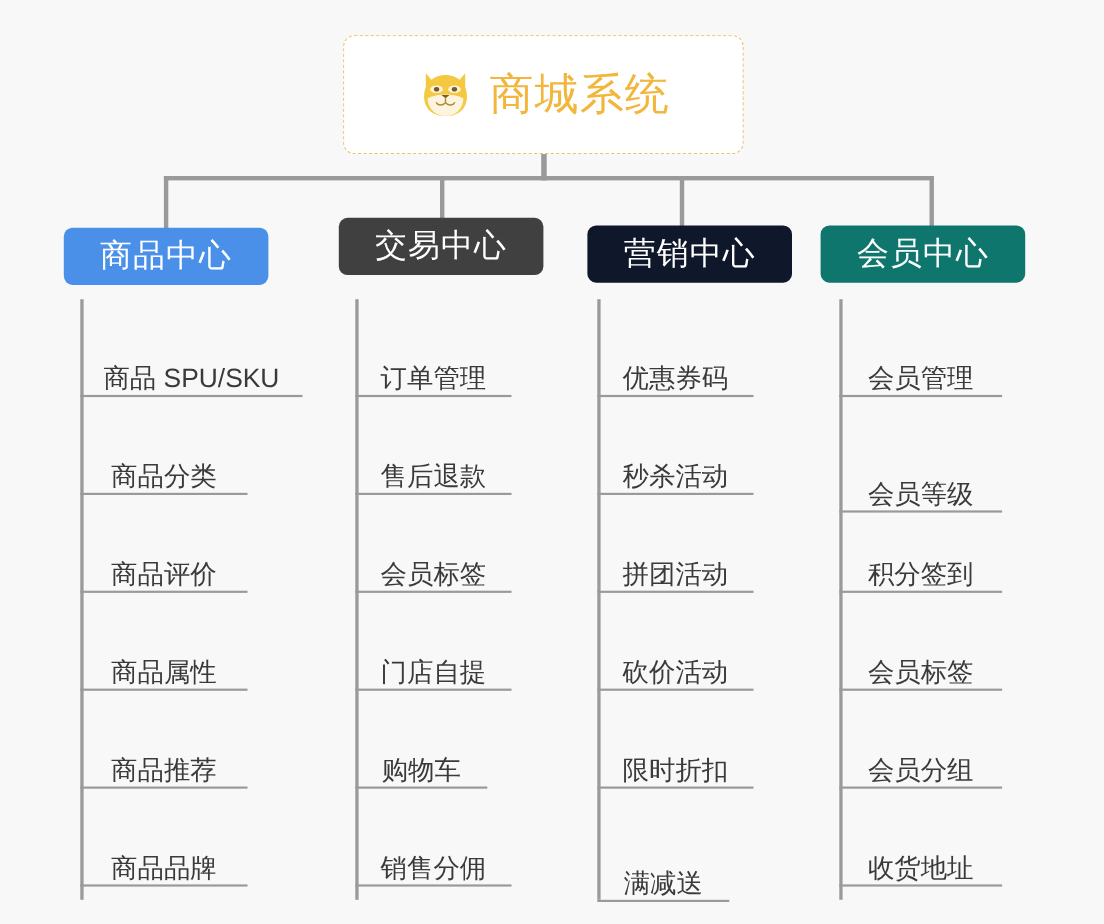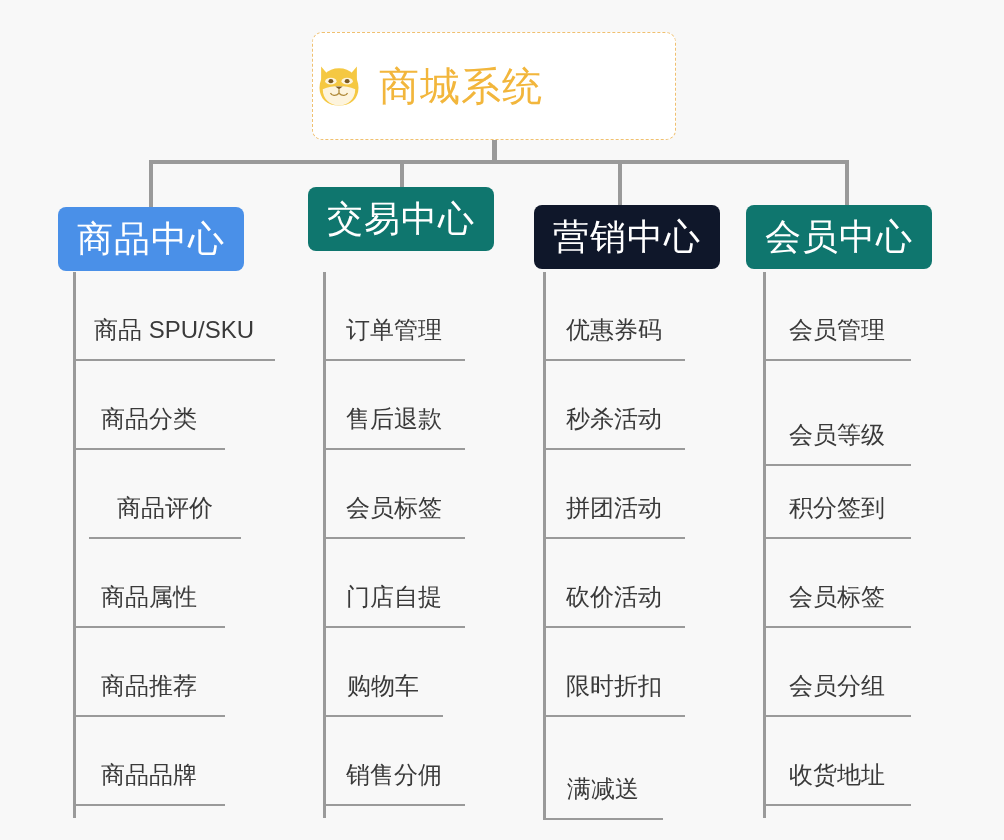--- a/index.html
+++ b/index.html
@@ -27,21 +27,21 @@
     left: 312px;
     top: 32px;
     width: 364px;
     height: 108px;
     box-sizing: border-box;
     background: #ffffff;
     border: 1px dashed #f0c070;
     border-radius: 10px;
     display: flex;
     align-items: center;
-    justify-content: flex-start;
+    justify-content: center;
     gap: 14px;
   }
   .root-emoji {
     width: 52px;
     height: 52px;
     flex: 0 0 auto;
     display: block;
   }
   .root-title {
     font-size: 40px;
@@ -55,28 +55,28 @@
   .conn {
     position: absolute;
     background: #999999;
   }
   .conn-v { width: 4px; }
   .conn-h { height: 4px; }
 
   
   .cat-box {
     position: absolute;
-    height: 64px;
+    height: 52px;
     box-sizing: border-box;
     border-radius: 8px;
     display: flex;
     align-items: center;
     justify-content: center;
     color: #ffffff;
-    font-size: 36px;
+    font-size: 29px;
     letter-spacing: 1px;
     white-space: nowrap;
   }
 
   
   .leaf-col {
     position: absolute;
     top: 272px;
   }
   .leaf-spine {
@@ -88,21 +88,21 @@
   }
   .leaf-item {
     position: absolute;
     left: 0;
     height: 89px;
     box-sizing: border-box;
     border-bottom: 2px solid #a3a3a3;
     display: flex;
     align-items: flex-end;
     justify-content: center;
-    padding: 0 14px 15px 14px;
+    padding: 0 14px 0 14px;
   }
   .leaf-label {
     font-size: 24px;
     line-height: 1.15;
     color: #3a3a3a;
     white-space: nowrap;
   }
 </style>
 </head>
 <body style="background: rgb(248, 248, 248);">
@@ -130,39 +130,39 @@
   <div class="conn conn-v" style="left: 492px; top: 140px; width: 5px; height: 24px; background: rgb(154, 154, 154);"></div>
   <div class="conn conn-h" style="left: 149px; top: 160px; width: 700px; height: 4px; background: rgb(154, 154, 154);"></div>
   <div class="conn conn-v" style="left: 149px; top: 160px; height: 48px; background: rgb(154, 154, 154);"></div>
   <div class="conn conn-v" style="left: 400px; top: 160px; height: 48px; background: rgb(154, 154, 154);"></div>
   <div class="conn conn-v" style="left: 618px; top: 160px; height: 48px; background: rgb(154, 154, 154);"></div>
   <div class="conn conn-v" style="left: 845px; top: 160px; height: 48px; background: rgb(154, 154, 154);"></div>
 
   <div class="cat-box" style="left:58px; top:207px; width:186px; background:#4a90e8;">
     <span>商品中心</span>
   </div>
-  <div class="cat-box" style="left:308px; top:187px; width:186px; background:#0f766e;">
+  <div class="cat-box" style="left:308px; top:198px; width:186px; background:#404040;">
     <span>交易中心</span>
   </div>
   <div class="cat-box" style="left:534px; top:205px; width:186px; background:#0f172a;">
     <span>营销中心</span>
   </div>
   <div class="cat-box" style="left:746px; top:205px; width:186px; background:#0f766e;">
     <span>会员中心</span>
   </div>
 
   <div class="leaf-col" style="left:73px;">
     <div class="leaf-spine" style="height: 546px; background: rgb(154, 154, 154);"></div>
     <div class="leaf-item" style="top: 0px; width: 202px; border-bottom-color: rgb(154, 154, 154);">
         <span class="leaf-label">商品 SPU/SKU</span>
       </div>
     <div class="leaf-item" style="top: 89px; width: 152px; border-bottom-color: rgb(154, 154, 154);">
         <span class="leaf-label">商品分类</span>
       </div>
-    <div class="leaf-item" style="top: 178px; width: 152px; border-bottom-color: rgb(154, 154, 154); margin-left: 16px;">
+    <div class="leaf-item" style="top: 178px; width: 152px; border-bottom-color: rgb(154, 154, 154);">
         <span class="leaf-label">商品评价</span>
       </div>
     <div class="leaf-item" style="top: 267px; width: 152px; border-bottom-color: rgb(154, 154, 154);">
         <span class="leaf-label">商品属性</span>
       </div>
     <div class="leaf-item" style="top: 356px; width: 152px; border-bottom-color: rgb(154, 154, 154);">
         <span class="leaf-label">商品推荐</span>
       </div>
     <div class="leaf-item" style="top: 445px; width: 152px; border-bottom-color: rgb(154, 154, 154);">
         <span class="leaf-label">商品品牌</span>

